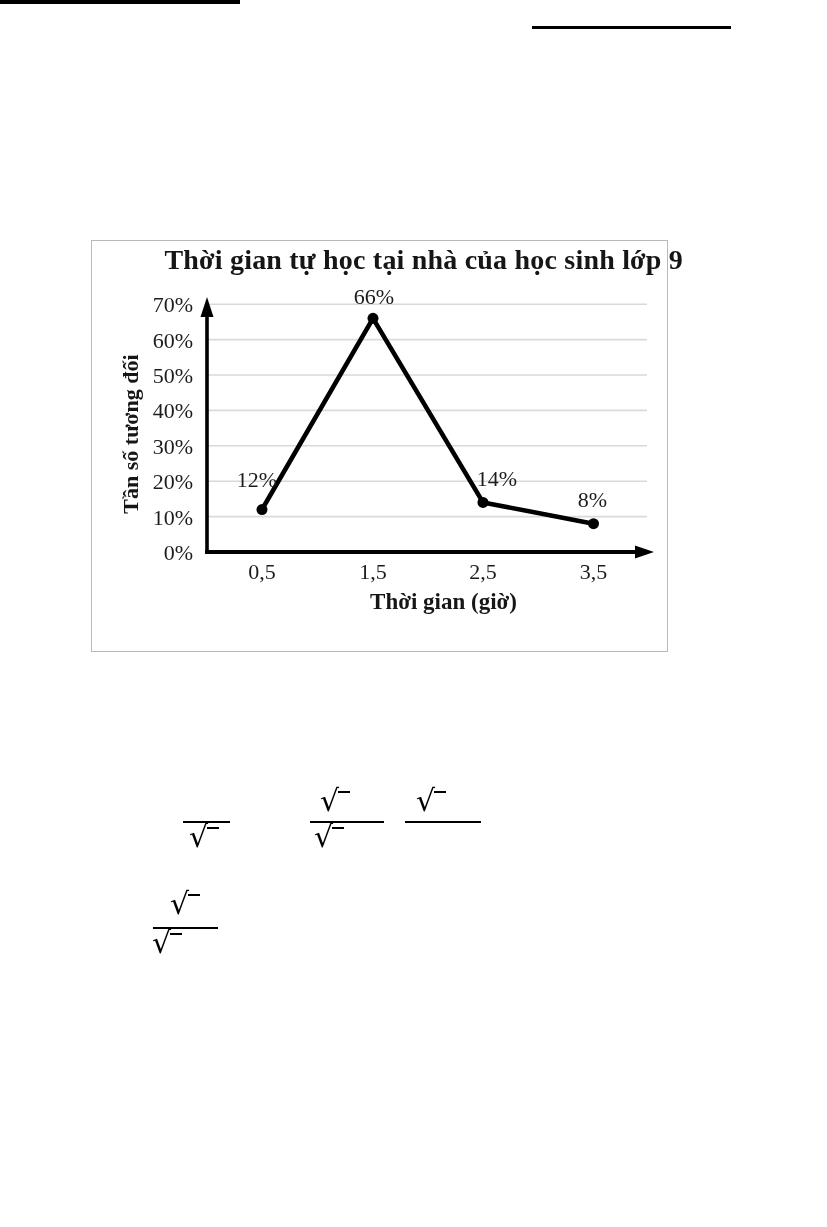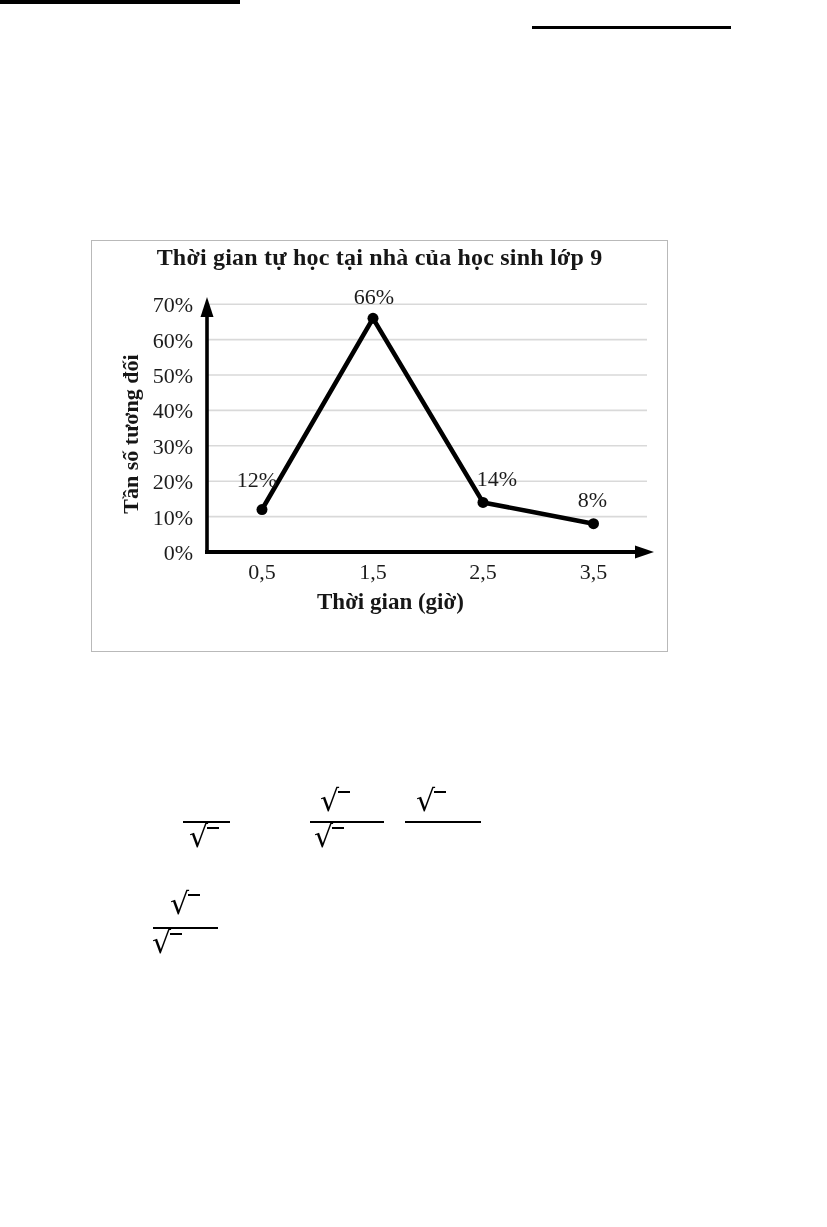--- a/index.html
+++ b/index.html
@@ -13,34 +13,34 @@
   }
   .rule{position:absolute;background:#000000;}
   .rule-top-left{left:0;top:0;width:240px;height:3.5px;}
   .rule-top-right{left:532px;top:26px;width:199px;height:2.5px;}
 
   .chart-box{
     position:absolute;left:91px;top:240px;width:577px;height:412px;
     border:1px solid #b9b9b9;background:#ffffff;box-sizing:border-box;
   }
   .chart-title{
-    position:absolute;left:0;top:3px;width:100%;
-    text-align:center;font-weight:bold;font-size:24px;color:#161616;
+    position:absolute;left:16px;top:3px;width:100%;
+    text-align:right;font-weight:bold;font-size:28px;color:#161616;
     letter-spacing:0.2px;
   }
   .chart-svg{position:absolute;left:0;top:0;width:575px;height:410px;}
   .svg-tick{font-family:"Liberation Serif","DejaVu Serif",serif;font-size:22px;fill:#1c1c1c;}
   .y-axis-title{
     position:absolute;left:-56px;top:180px;width:190px;height:26px;
     transform:rotate(-90deg);transform-origin:center center;
     text-align:center;font-weight:bold;font-size:22px;color:#161616;white-space:nowrap;
   }
   .x-axis-title{
     position:absolute;left:225px;top:348px;width:200px;
-    text-align:left;font-weight:bold;font-size:23px;color:#161616;white-space:nowrap;
+    text-align:right;font-weight:bold;font-size:23px;color:#161616;white-space:nowrap;
   }
 
   
   .fracbar{position:absolute;height:2.4px;background:#000000;}
   .radical{position:absolute;display:inline-flex;align-items:flex-start;}
   .radical .rg{
     font-family:"DejaVu Serif","Liberation Serif",serif;
     font-size:30px;line-height:1;color:#000000;
   }
   .radical .vinculum{width:12px;height:0;border-top:2.6px solid #000000;margin-top:5px;margin-left:-1px;}

